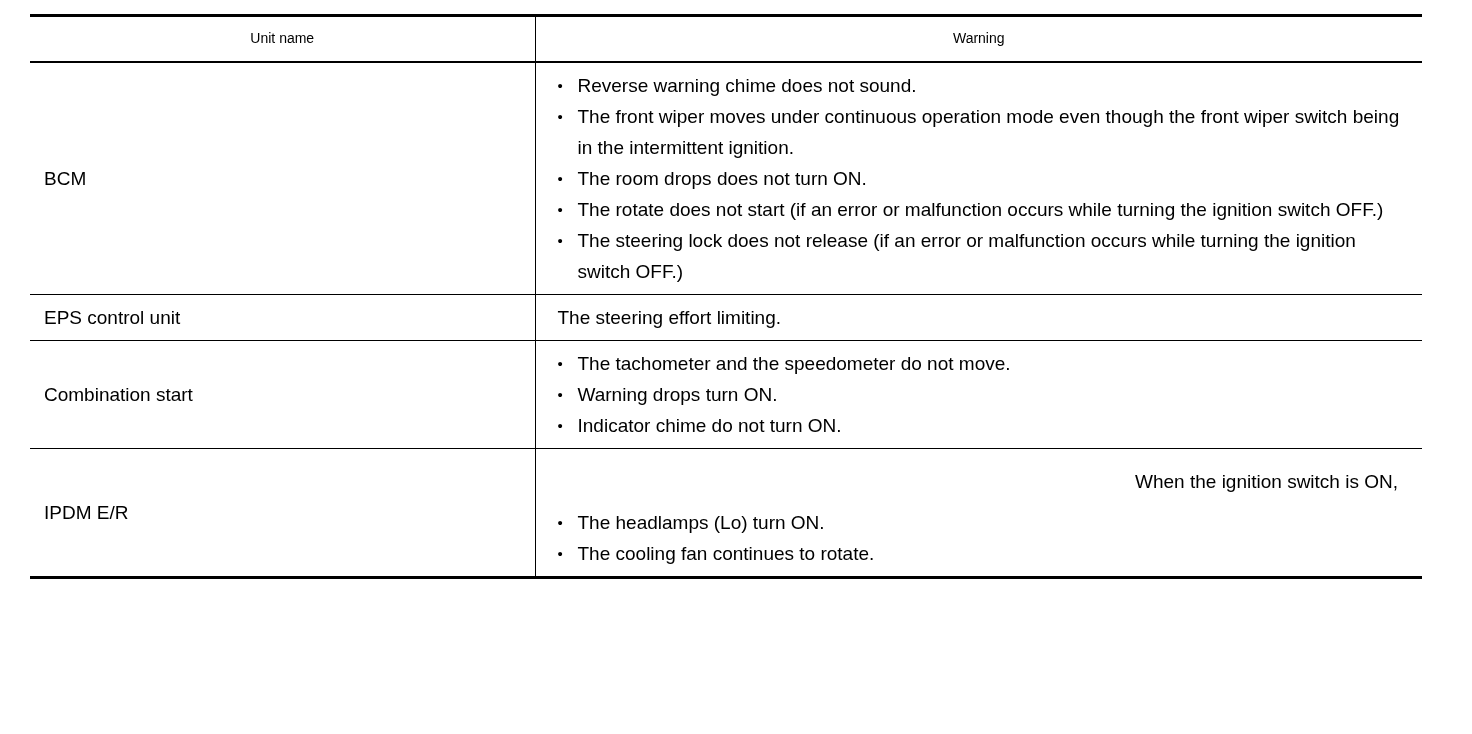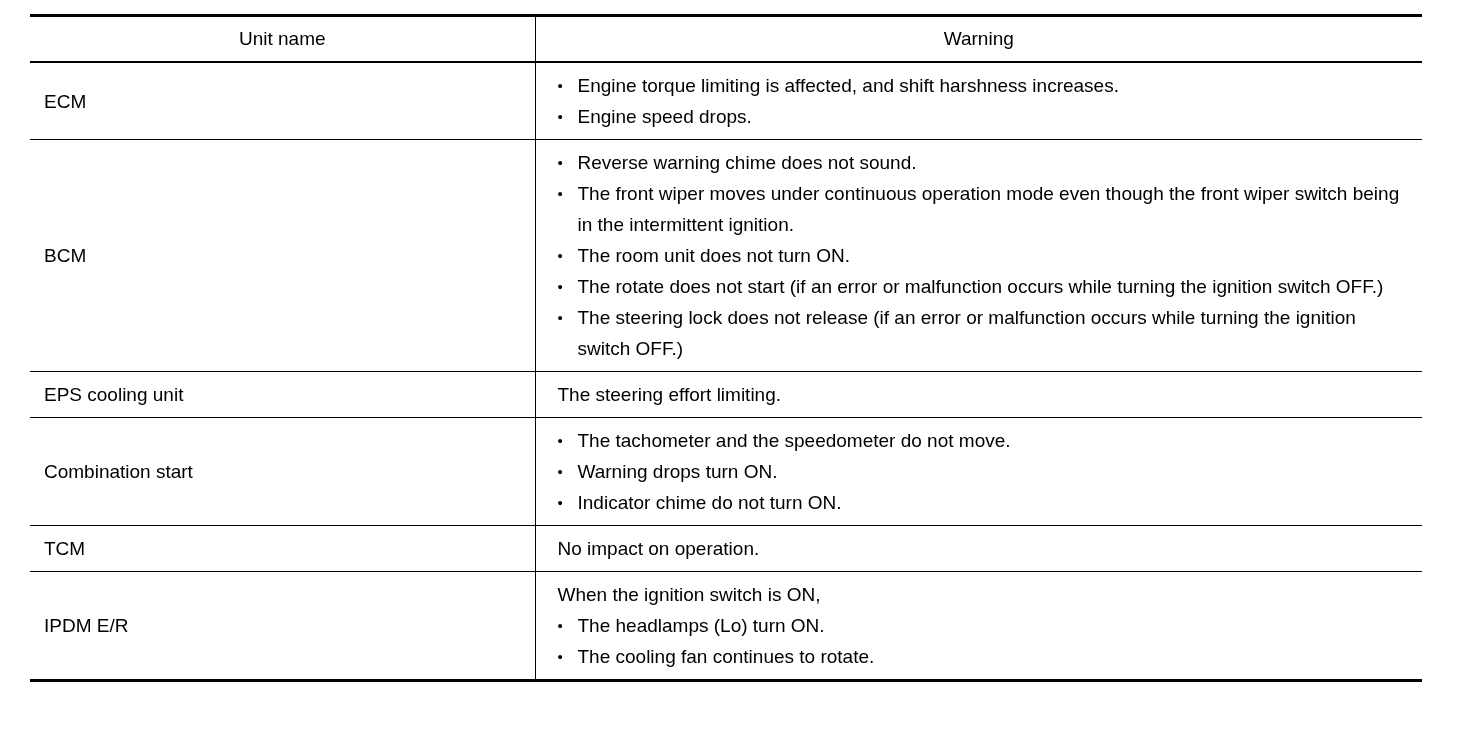--- a/index.html
+++ b/index.html
@@ -31,21 +31,21 @@
     table-layout: fixed;
     border-top: 3px solid #000;
     border-bottom: 3px solid #000;
   }
 
   .spec-table col.col-unit { width: 505px; }
   .spec-table col.col-symptom { width: 887px; }
 
   .spec-table thead th {
     font-weight: normal;
-    font-size: 19px;
+    font-size: 14px;
     line-height: 31px;
     text-align: center;
     padding: 6px 0 7px 0;
     border-bottom: 2px solid #000;
     vertical-align: middle;
   }
 
   .spec-table thead th.th-unit {
     border-right: 1.5px solid #000;
   }
@@ -89,21 +89,22 @@
     left: 2px;
     top: 0;
     width: 10px;
     text-align: left;
     font-size: 15px;
     line-height: 31px;
   }
 
   .intro-line {
     padding-left: 2px;
-    margin: 0;
+    margin: 10px;
+    text-align: right;
   }
 
   .sym-plain {
     padding-left: 2px;
   }
 </style>
 </head>
 <body>
 
 <div class="page">
@@ -114,68 +115,53 @@
       <col class="col-symptom">
     </colgroup>
     <thead>
       <tr>
         <th class="th-unit">Unit name</th>
         <th class="th-symptom">Warning</th>
       </tr>
     </thead>
     <tbody>
 
-      <tr>
-        <td class="cell-unit">ECM</td>
-        <td class="cell-symptom">
-          <ul class="sym-list">
-            <li><span class="bullet">•</span><span>Engine torque limiting is affected, and shift harshness increases.</span></li>
-            <li><span class="bullet">•</span><span>Engine speed drops.</span></li>
-          </ul>
-        </td>
-      </tr>
 
       <tr>
         <td class="cell-unit">BCM</td>
         <td class="cell-symptom">
           <ul class="sym-list">
             <li><span class="bullet">•</span><span>Reverse warning chime does not sound.</span></li>
             <li><span class="bullet">•</span><span>The front wiper moves under continuous operation mode even though the front wiper switch being in the intermittent ignition.</span></li>
-            <li><span class="bullet">•</span><span>The room unit does not turn ON.</span></li>
+            <li><span class="bullet">•</span><span>The room drops does not turn ON.</span></li>
             <li><span class="bullet">•</span><span>The rotate does not start (if an error or malfunction occurs while turning the ignition switch OFF.)</span></li>
             <li><span class="bullet">•</span><span>The steering lock does not release (if an error or malfunction occurs while turning the ignition switch OFF.)</span></li>
           </ul>
         </td>
       </tr>
 
       <tr>
-        <td class="cell-unit">EPS cooling unit</td>
+        <td class="cell-unit">EPS control unit</td>
         <td class="cell-symptom">
           <div class="sym-plain">The steering effort limiting.</div>
         </td>
       </tr>
 
       <tr>
         <td class="cell-unit">Combination start</td>
         <td class="cell-symptom">
           <ul class="sym-list">
             <li><span class="bullet">•</span><span>The tachometer and the speedometer do not move.</span></li>
             <li><span class="bullet">•</span><span>Warning drops turn ON.</span></li>
             <li><span class="bullet">•</span><span>Indicator chime do not turn ON.</span></li>
           </ul>
         </td>
       </tr>
 
 
-      <tr>
-        <td class="cell-unit">TCM</td>
-        <td class="cell-symptom">
-          <div class="sym-plain">No impact on operation.</div>
-        </td>
-      </tr>
 
       <tr>
         <td class="cell-unit">IPDM E/R</td>
         <td class="cell-symptom">
           <div class="intro-line">When the ignition switch is ON,</div>
           <ul class="sym-list">
             <li><span class="bullet">•</span><span>The headlamps (Lo) turn ON.</span></li>
             <li><span class="bullet">•</span><span>The cooling fan continues to rotate.</span></li>
           </ul>
         </td>

